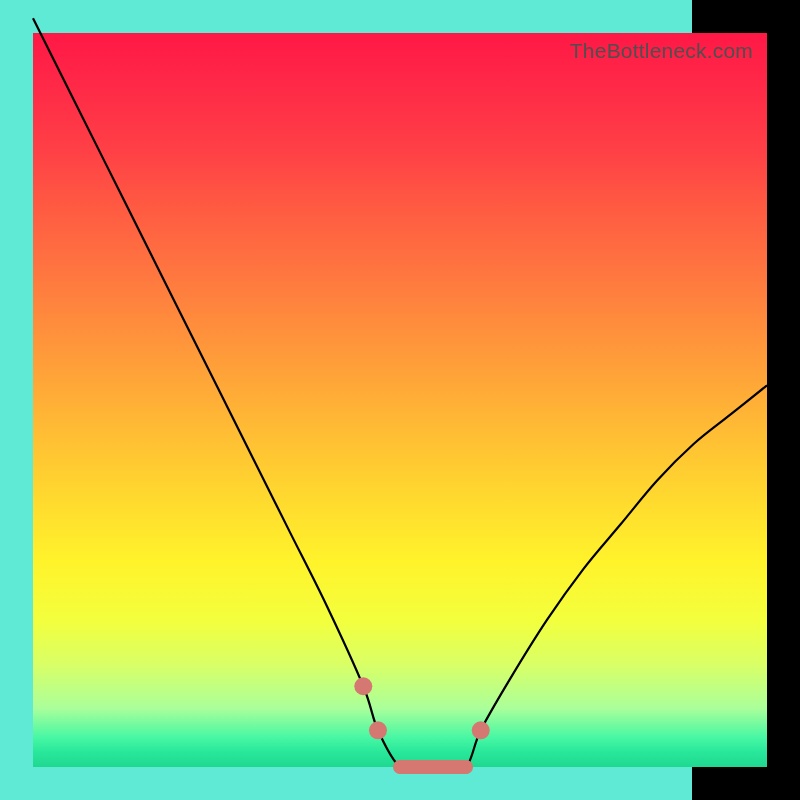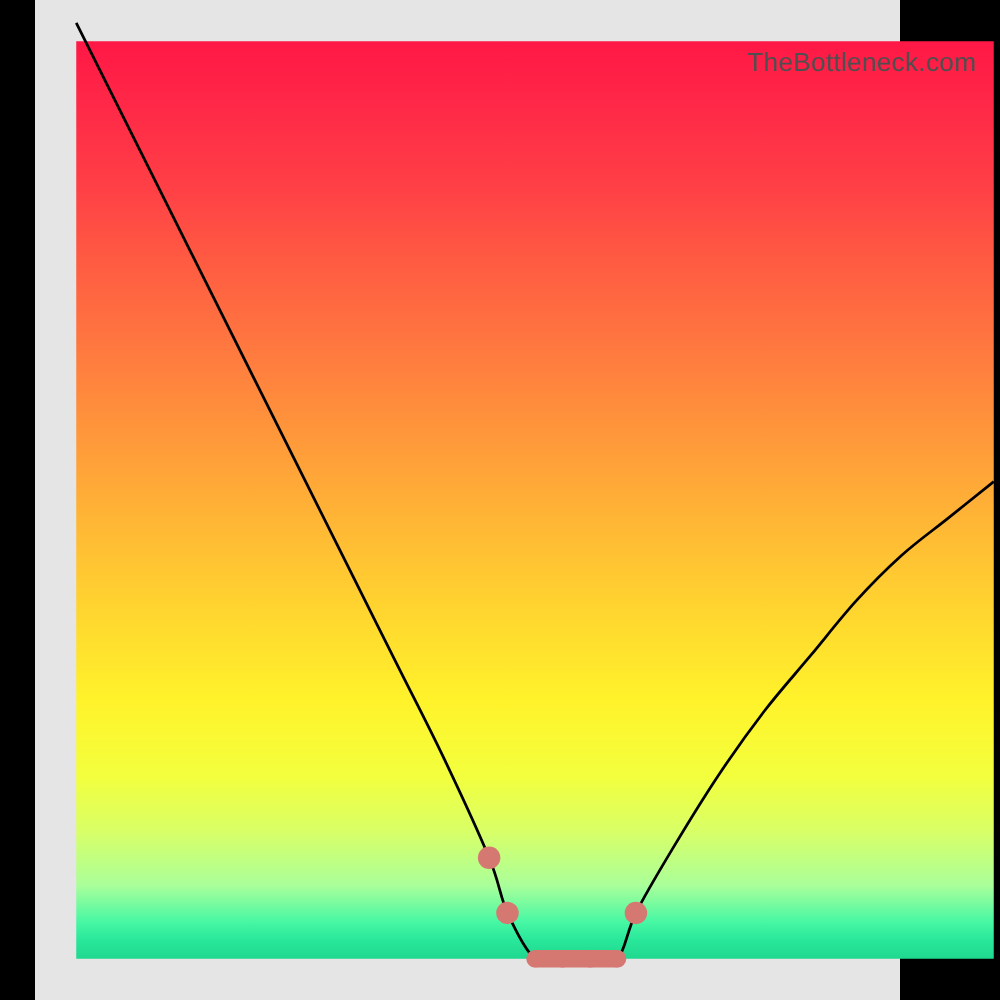--- a/index.html
+++ b/index.html
@@ -8,22 +8,21 @@
     width: 800px;
     height: 800px;
     overflow: hidden;
     background: #000;
     font-family: Arial, Helvetica, sans-serif;
   }
   .frame {
     position: relative;
     width: 692px;
     height: 800px;
-    background: #e5e5e5;
-    margin-left: 28px;
+    background: #5eead4;
   }
   .plot-area {
     position: absolute;
     left: 33px;
     top: 33px;
     width: 734px;
     height: 734px;
     background: linear-gradient(
       to bottom,
       #ff1846 0%,

